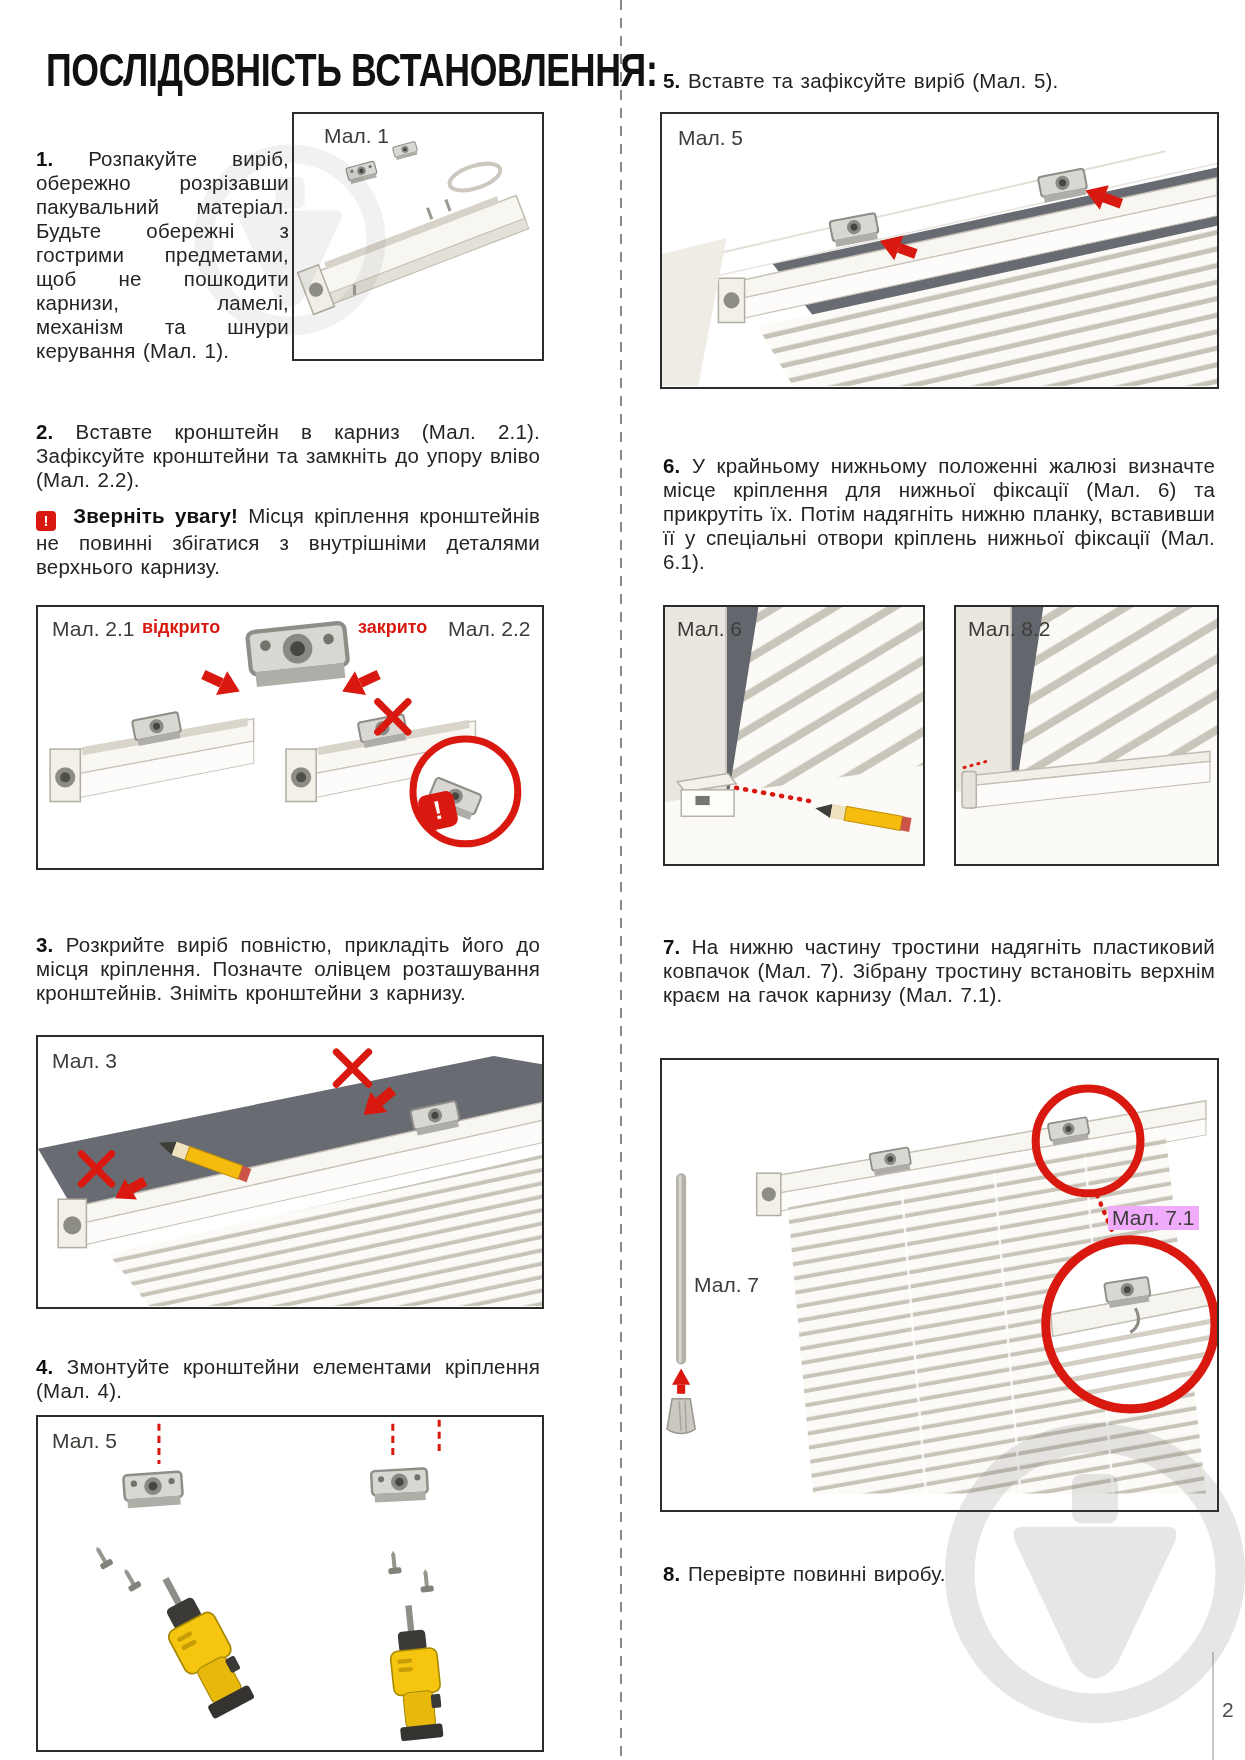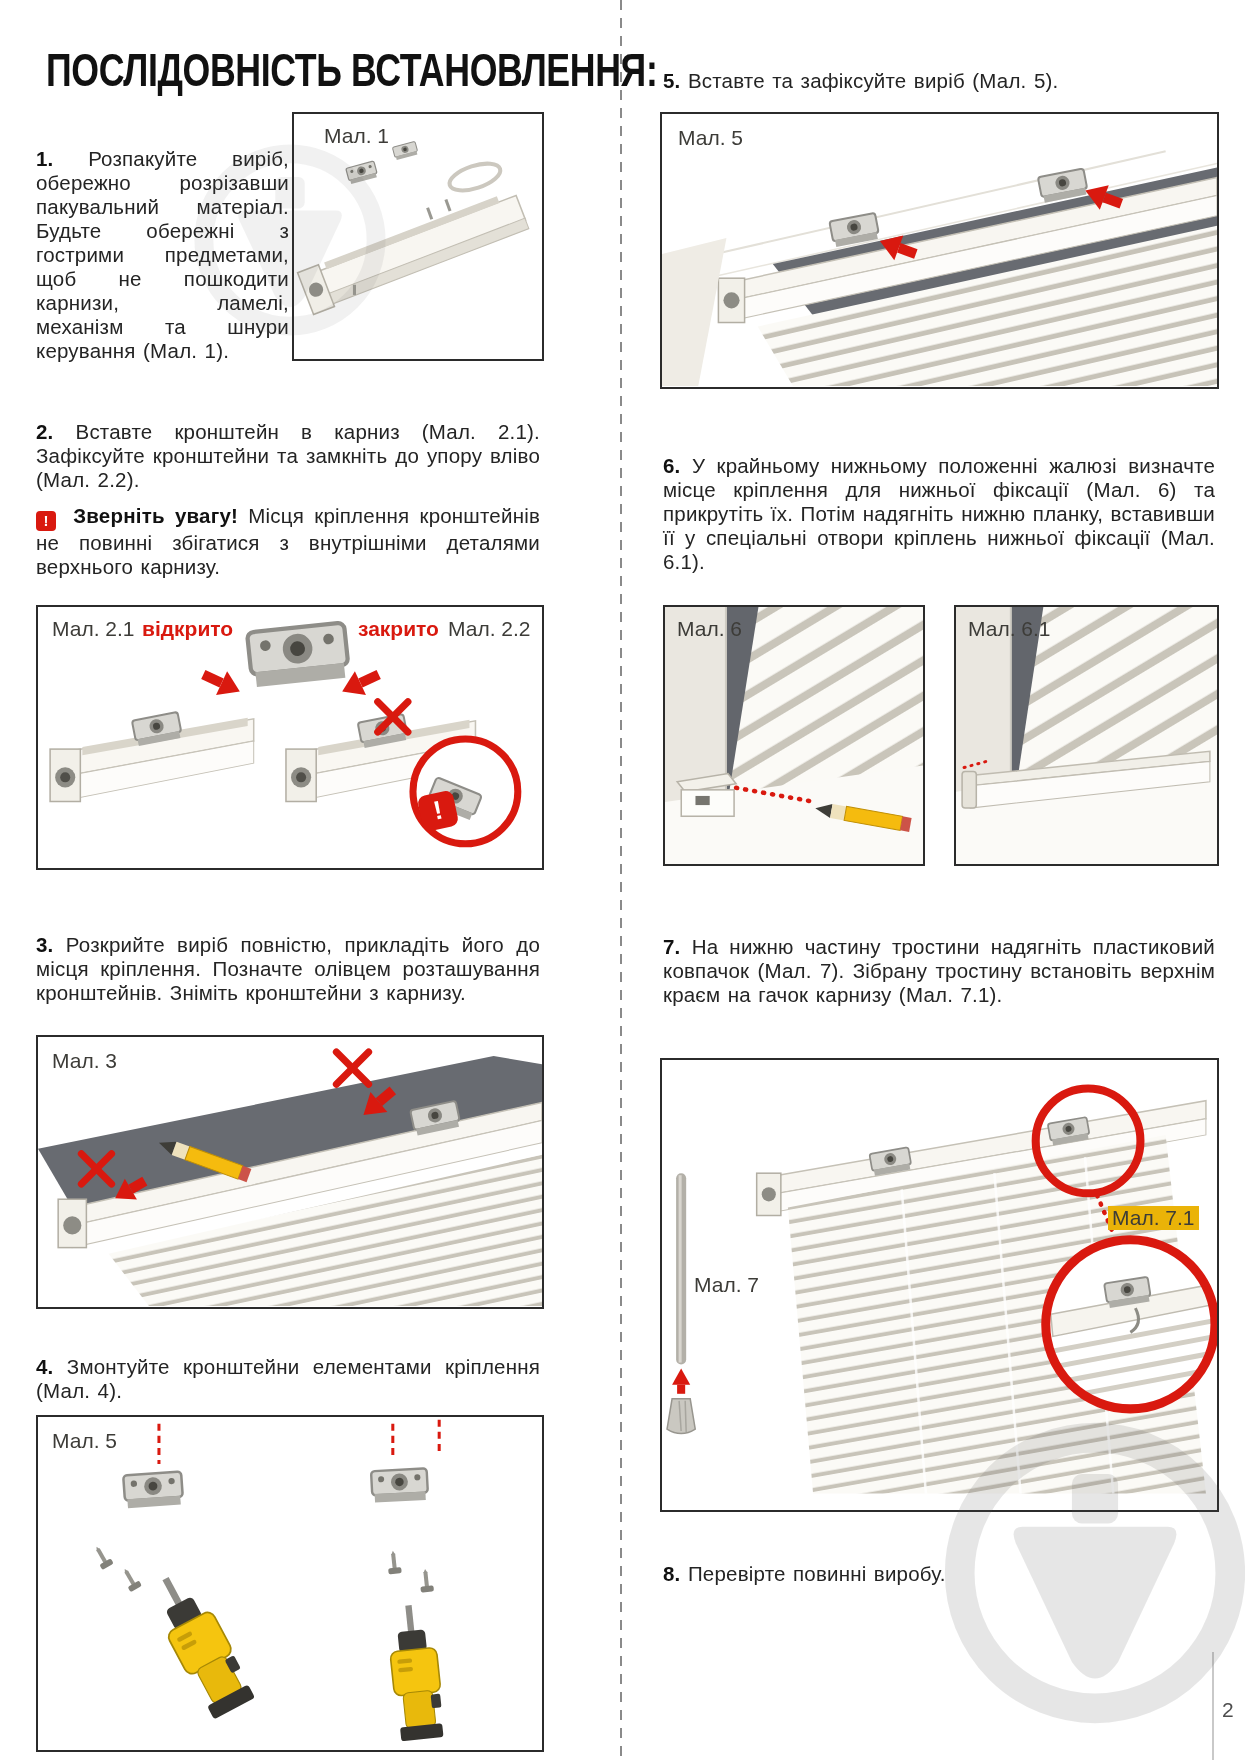--- a/index.html
+++ b/index.html
@@ -12,25 +12,25 @@
      letter-spacing:-0.5px;transform:scaleX(0.76);transform-origin:left top;white-space:nowrap;}
   .step{position:absolute;font-size:20.5px;line-height:24px;text-align:justify;
      letter-spacing:0.2px;word-spacing:1.5px;color:#242424;z-index:2;margin-top:17px;}
   .step b{font-weight:700;color:#111;}
   .warnbox{display:inline-block;width:20px;height:20px;background:#d9190f;border-radius:4px;
      color:#fff;font-weight:700;font-size:15px;line-height:20px;text-align:center;
      vertical-align:-3px;margin-right:7px;}
   .figbox{position:absolute;border:2px solid #2b2b2b;background:#fff;overflow:hidden;z-index:1;}
   .figbox svg{position:absolute;inset:0;width:100%;height:100%;}
   .figlabel{position:absolute;font-size:21px;color:#3d3c38;z-index:3;white-space:nowrap;}
-  .redlabel{position:absolute;font-size:21px;font-weight:700;color:#d9190f;z-index:3;white-space:nowrap;}
+  .redlabel{position:absolute;font-size:18px;font-weight:700;color:#d9190f;z-index:3;white-space:nowrap;}
   .badge{position:absolute;left:382px;top:186px;width:36px;height:36px;background:#d9190f;
      border-radius:8px;color:#fff;font-weight:700;font-size:26px;line-height:34px;
      text-align:center;transform:rotate(-12deg);z-index:3;}
-  .whitepill{background:#eab308;padding:0 4px;}
+  .whitepill{background:#f0abfc;padding:0 4px;}
   .wm{position:absolute;z-index:6;pointer-events:none;}
   .pageline{position:absolute;left:1212px;top:1652px;width:2px;height:108px;background:#c9c9c9;}
   .pagenum{position:absolute;left:1222px;top:1698px;font-size:21px;color:#4d4d4d;}
 </style>
 </head>
 <body>
 
 <div class="page">
 
   <div class="divider"></div>
@@ -362,21 +362,21 @@
       <rect x="0" y="0" width="54" height="253" fill="#eae7e0"></rect>
       <polygon points="54,0 100,0 78,253 54,253" fill="#63666c"></polygon>
       <polygon points="86,0 257,0 257,253 48,253" fill="url(#p61)"></polygon>
       <polygon points="0,182 257,146 257,253 0,253" fill="#fbfaf7"></polygon>
       <line x1="54" y1="0" x2="54" y2="190" stroke="#cfccc3" stroke-width="2"></line>
       <polygon points="14,166 250,142 250,152 14,176" fill="#f1efe8" stroke="#c0bcb1" stroke-width="1.5"></polygon>
       <polygon points="14,176 250,152 250,172 14,198" fill="#fdfcfa" stroke="#c0bcb1" stroke-width="1"></polygon>
       <rect x="6" y="162" width="14" height="36" rx="3" fill="#e6e3da" stroke="#b7b3a8" stroke-width="1.5"></rect>
       <line x1="8" y1="158" x2="30" y2="152" stroke="#d9190f" stroke-width="3" stroke-dasharray="1 6" stroke-linecap="round"></line>
     </svg>
-    <span class="figlabel" style="left:12px;top:10px;">Мал. 6.1</span>
+    <span class="figlabel" style="left:12px;top:10px;">Мал. 8.2</span>
   </div>
 
   <div class="step" style="left:663px;top:918px;width:552px;">
     <b>7.</b>
     <span>На нижню частину тростини надягніть пластиковий ковпачок (Мал. 7). Зібрану тростину встановіть верхнім краєм на гачок карнизу (Мал. 7.1).</span>
   </div>
 
   <div class="figbox" style="left:660px;top:1058px;width:555px;height:450px;">
     <svg viewBox="0 0 551 446">
       <defs>

